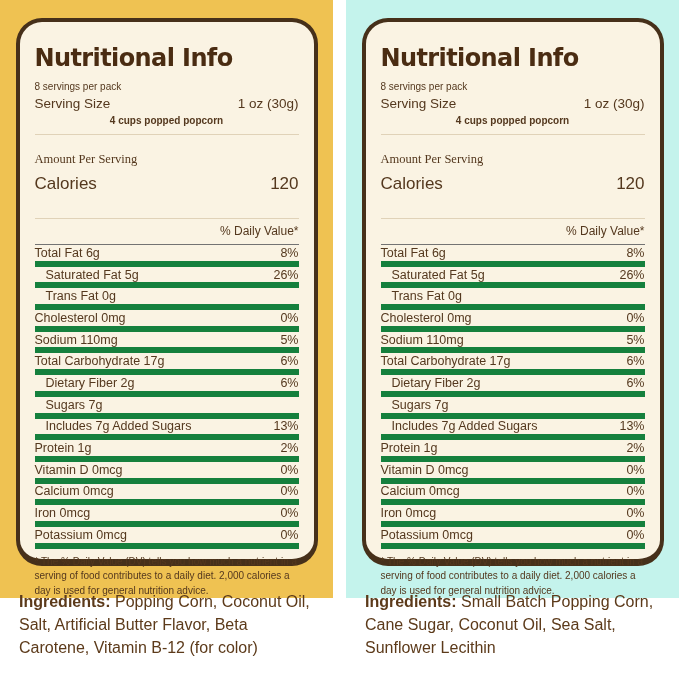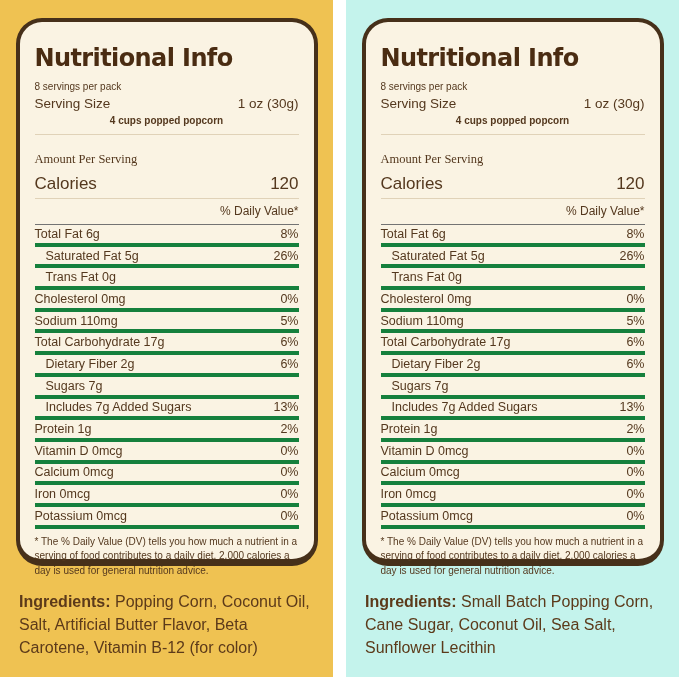--- a/index.html
+++ b/index.html
@@ -1,21 +1,21 @@
 <!DOCTYPE html>
 <html><head>
 <meta charset="utf-8">
 <style>
   * { box-sizing: border-box; }
   html, body { margin: 0; padding: 0; }
   body {
     width: 679px; height: 679px; overflow: hidden;
     font-family: "Liberation Sans", sans-serif;
   }
-  .page { display: flex; width: 679px; height: 677px; gap: 13px; }
+  .page { display: flex; width: 679px; height: 598px; gap: 13px; }
   .panel { flex: 1 1 50%; height: 100%; }
   .panel.left  { background: #EFC252; }
   .panel.right { background: #C4F3EC; }
 
   .card {
     width: 302px; height: 548px;
     margin: 18px auto 0;
     background: #FAF3E3;
     border: 4px solid #46301A;
     border-bottom-width: 7px;
@@ -27,26 +27,26 @@
     margin: 0 0 9px 0;
     font-family: "DejaVu Sans", sans-serif;
     font-size: 24px; font-weight: bold; letter-spacing: -0.6px;
     color: #4A2C12;
   }
   .servings { font-size: 10px; margin-bottom: 4px; }
   .ss-row { display: flex; justify-content: space-between; align-items: baseline; font-size: 13.5px; margin-bottom: 4px; }
   .ss-note { text-align: center; font-size: 10px; margin-bottom: 8px; font-weight: bold; }
   .divider { border-top: 1px solid #E0D2B8; }
   .amount { font-size: 12.5px; margin-top: 17px; font-family: Liberation Serif, serif; }
-  .cal-row { display: flex; justify-content: space-between; align-items: baseline; font-size: 17px; margin-top: 7px; margin-bottom: 4px; }
+  .cal-row { display: flex; justify-content: space-between; align-items: baseline; font-size: 17px; margin-top: 7px; margin-bottom: 24px; }
   .dv-header { text-align: right; font-size: 12px; padding: 5px 0 6px; border-bottom: 1px solid #737373; }
   .nrow {
     display: flex; justify-content: space-between; align-items: center;
     height: 21.7px; font-size: 12.5px;
-    border-bottom: 4px solid #15803d;
+    border-bottom: 6px solid #15803d;
   }
   .nrow.indent .nlabel { padding-left: 11px; }
   .footnote { font-size: 10px; line-height: 1.45; margin-top: 6px; }
   .ingredients {
     margin: 25px 0 0; padding: 0 19px;
     font-size: 16px; line-height: 1.43; color: #5C3A1A;
   }
   .ingredients strong { font-weight: bold; }
 </style>
 </head>

